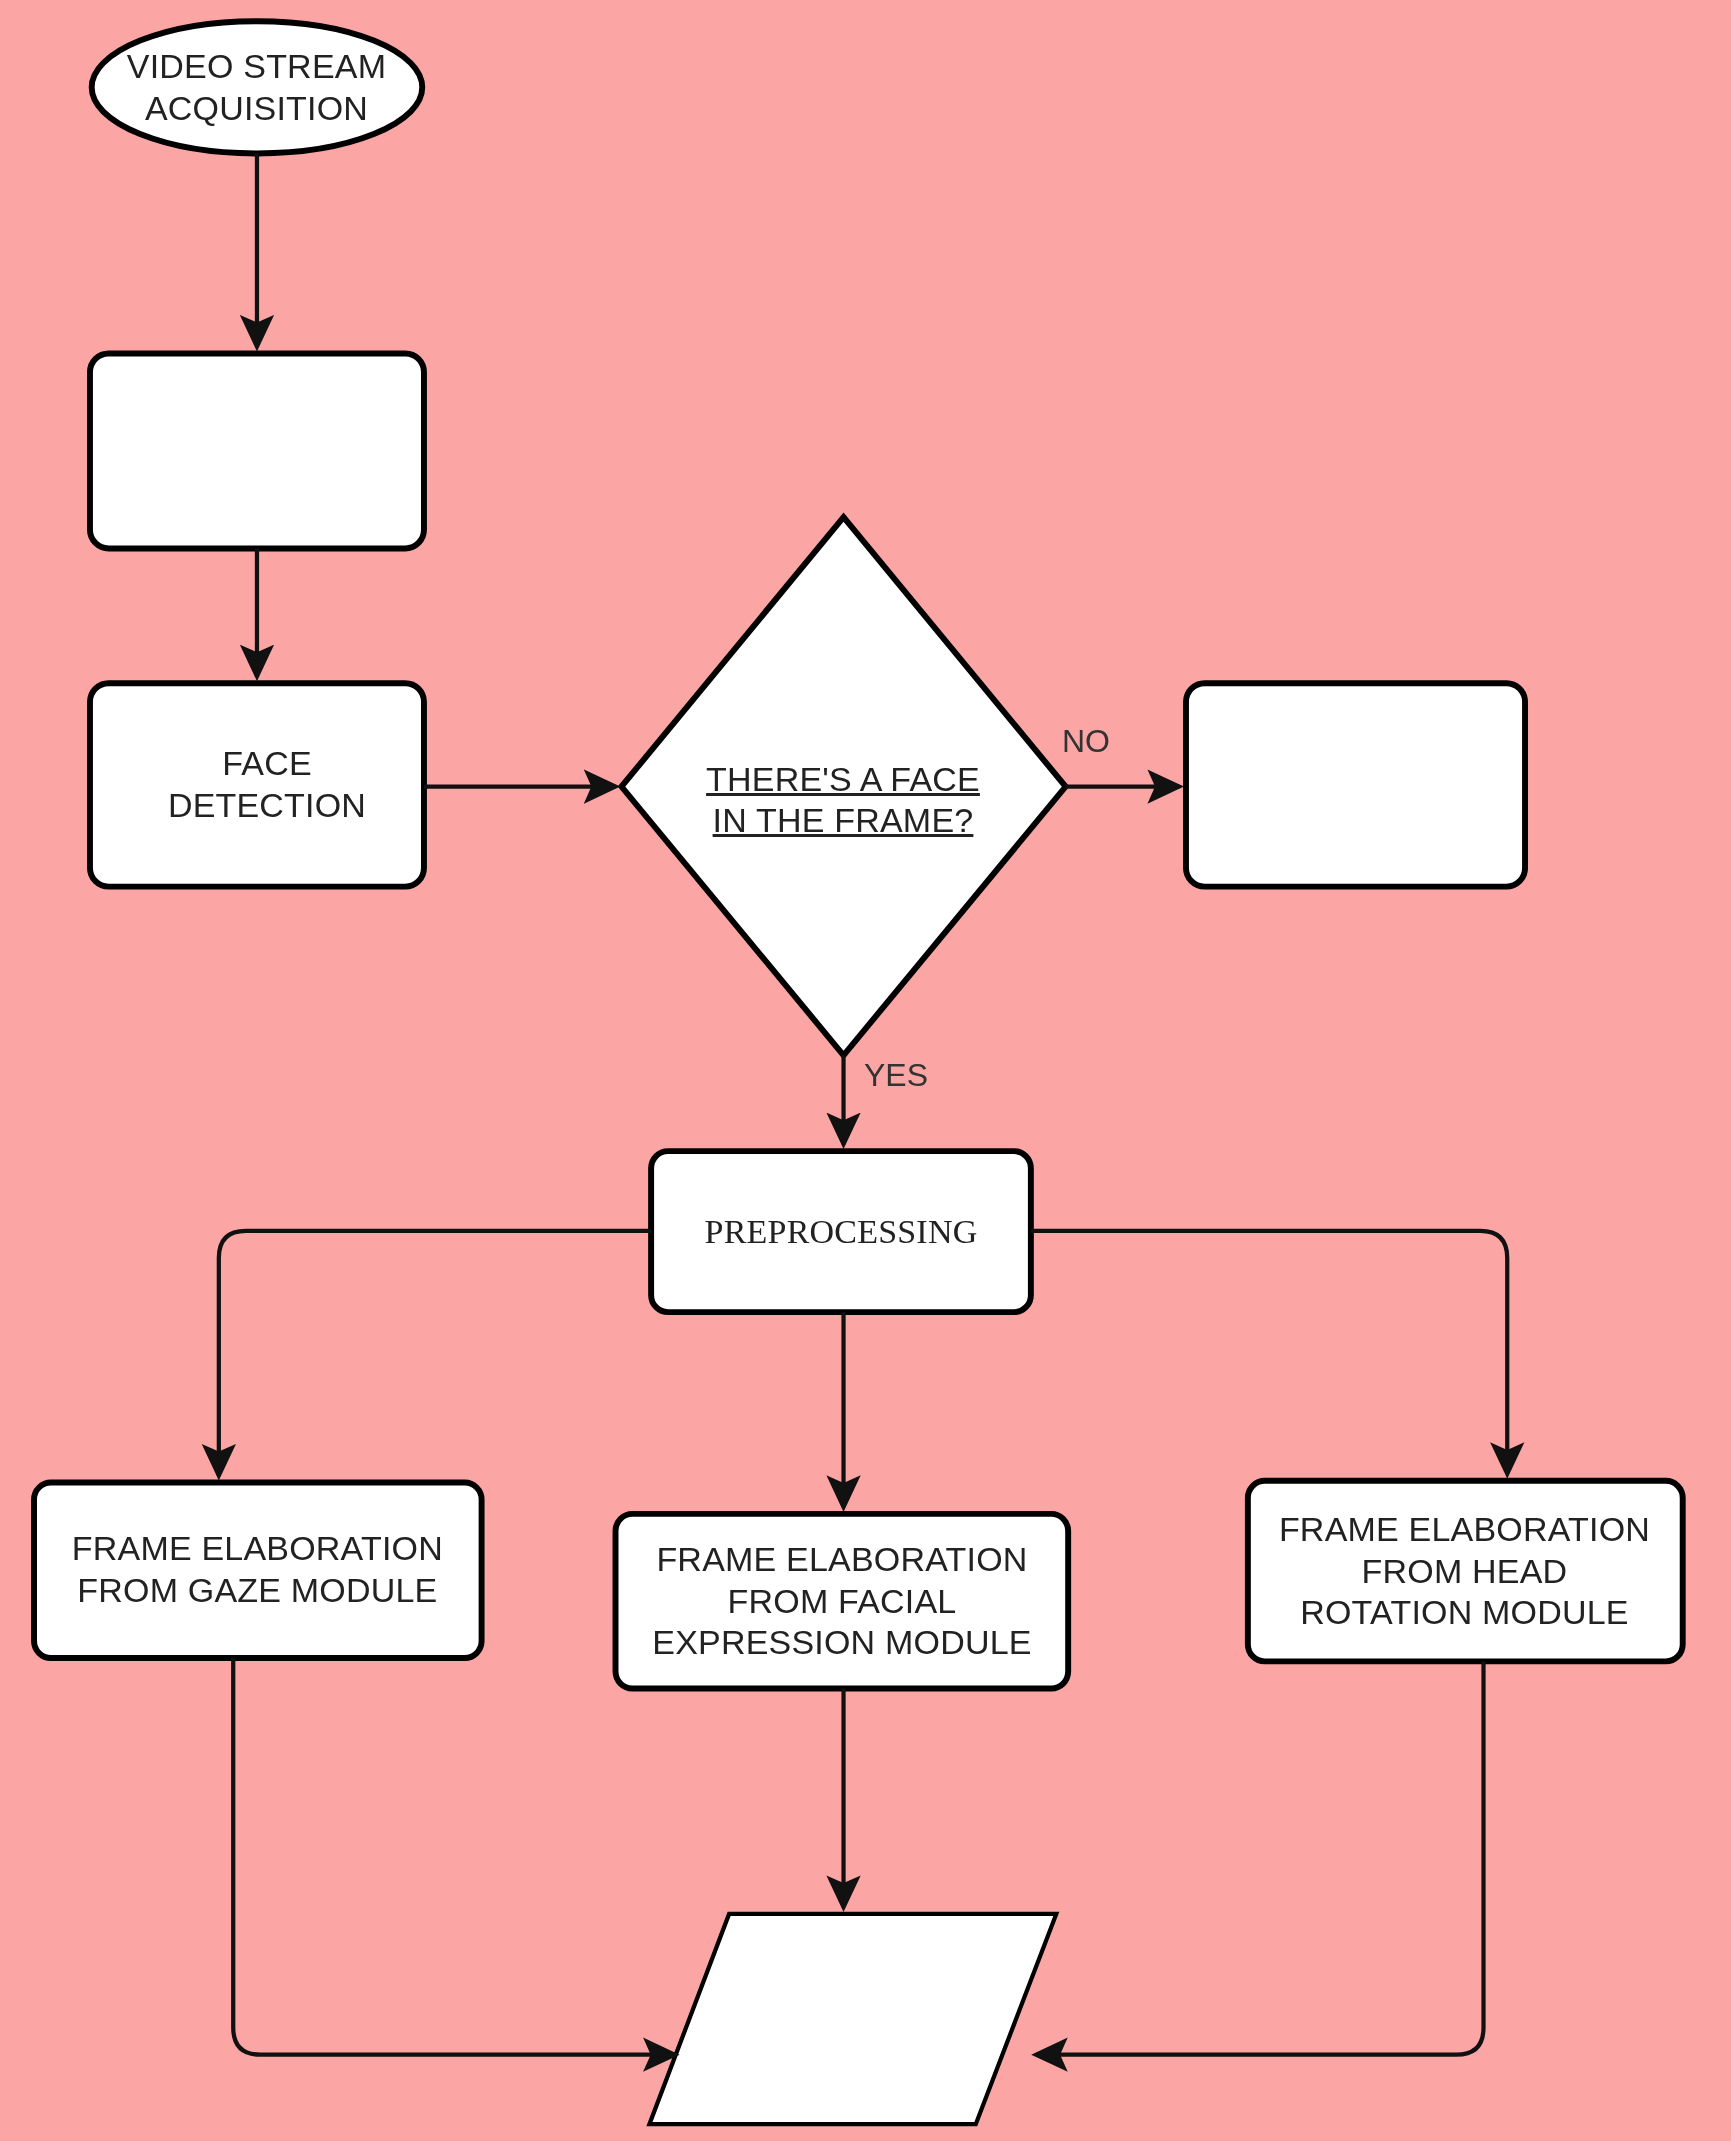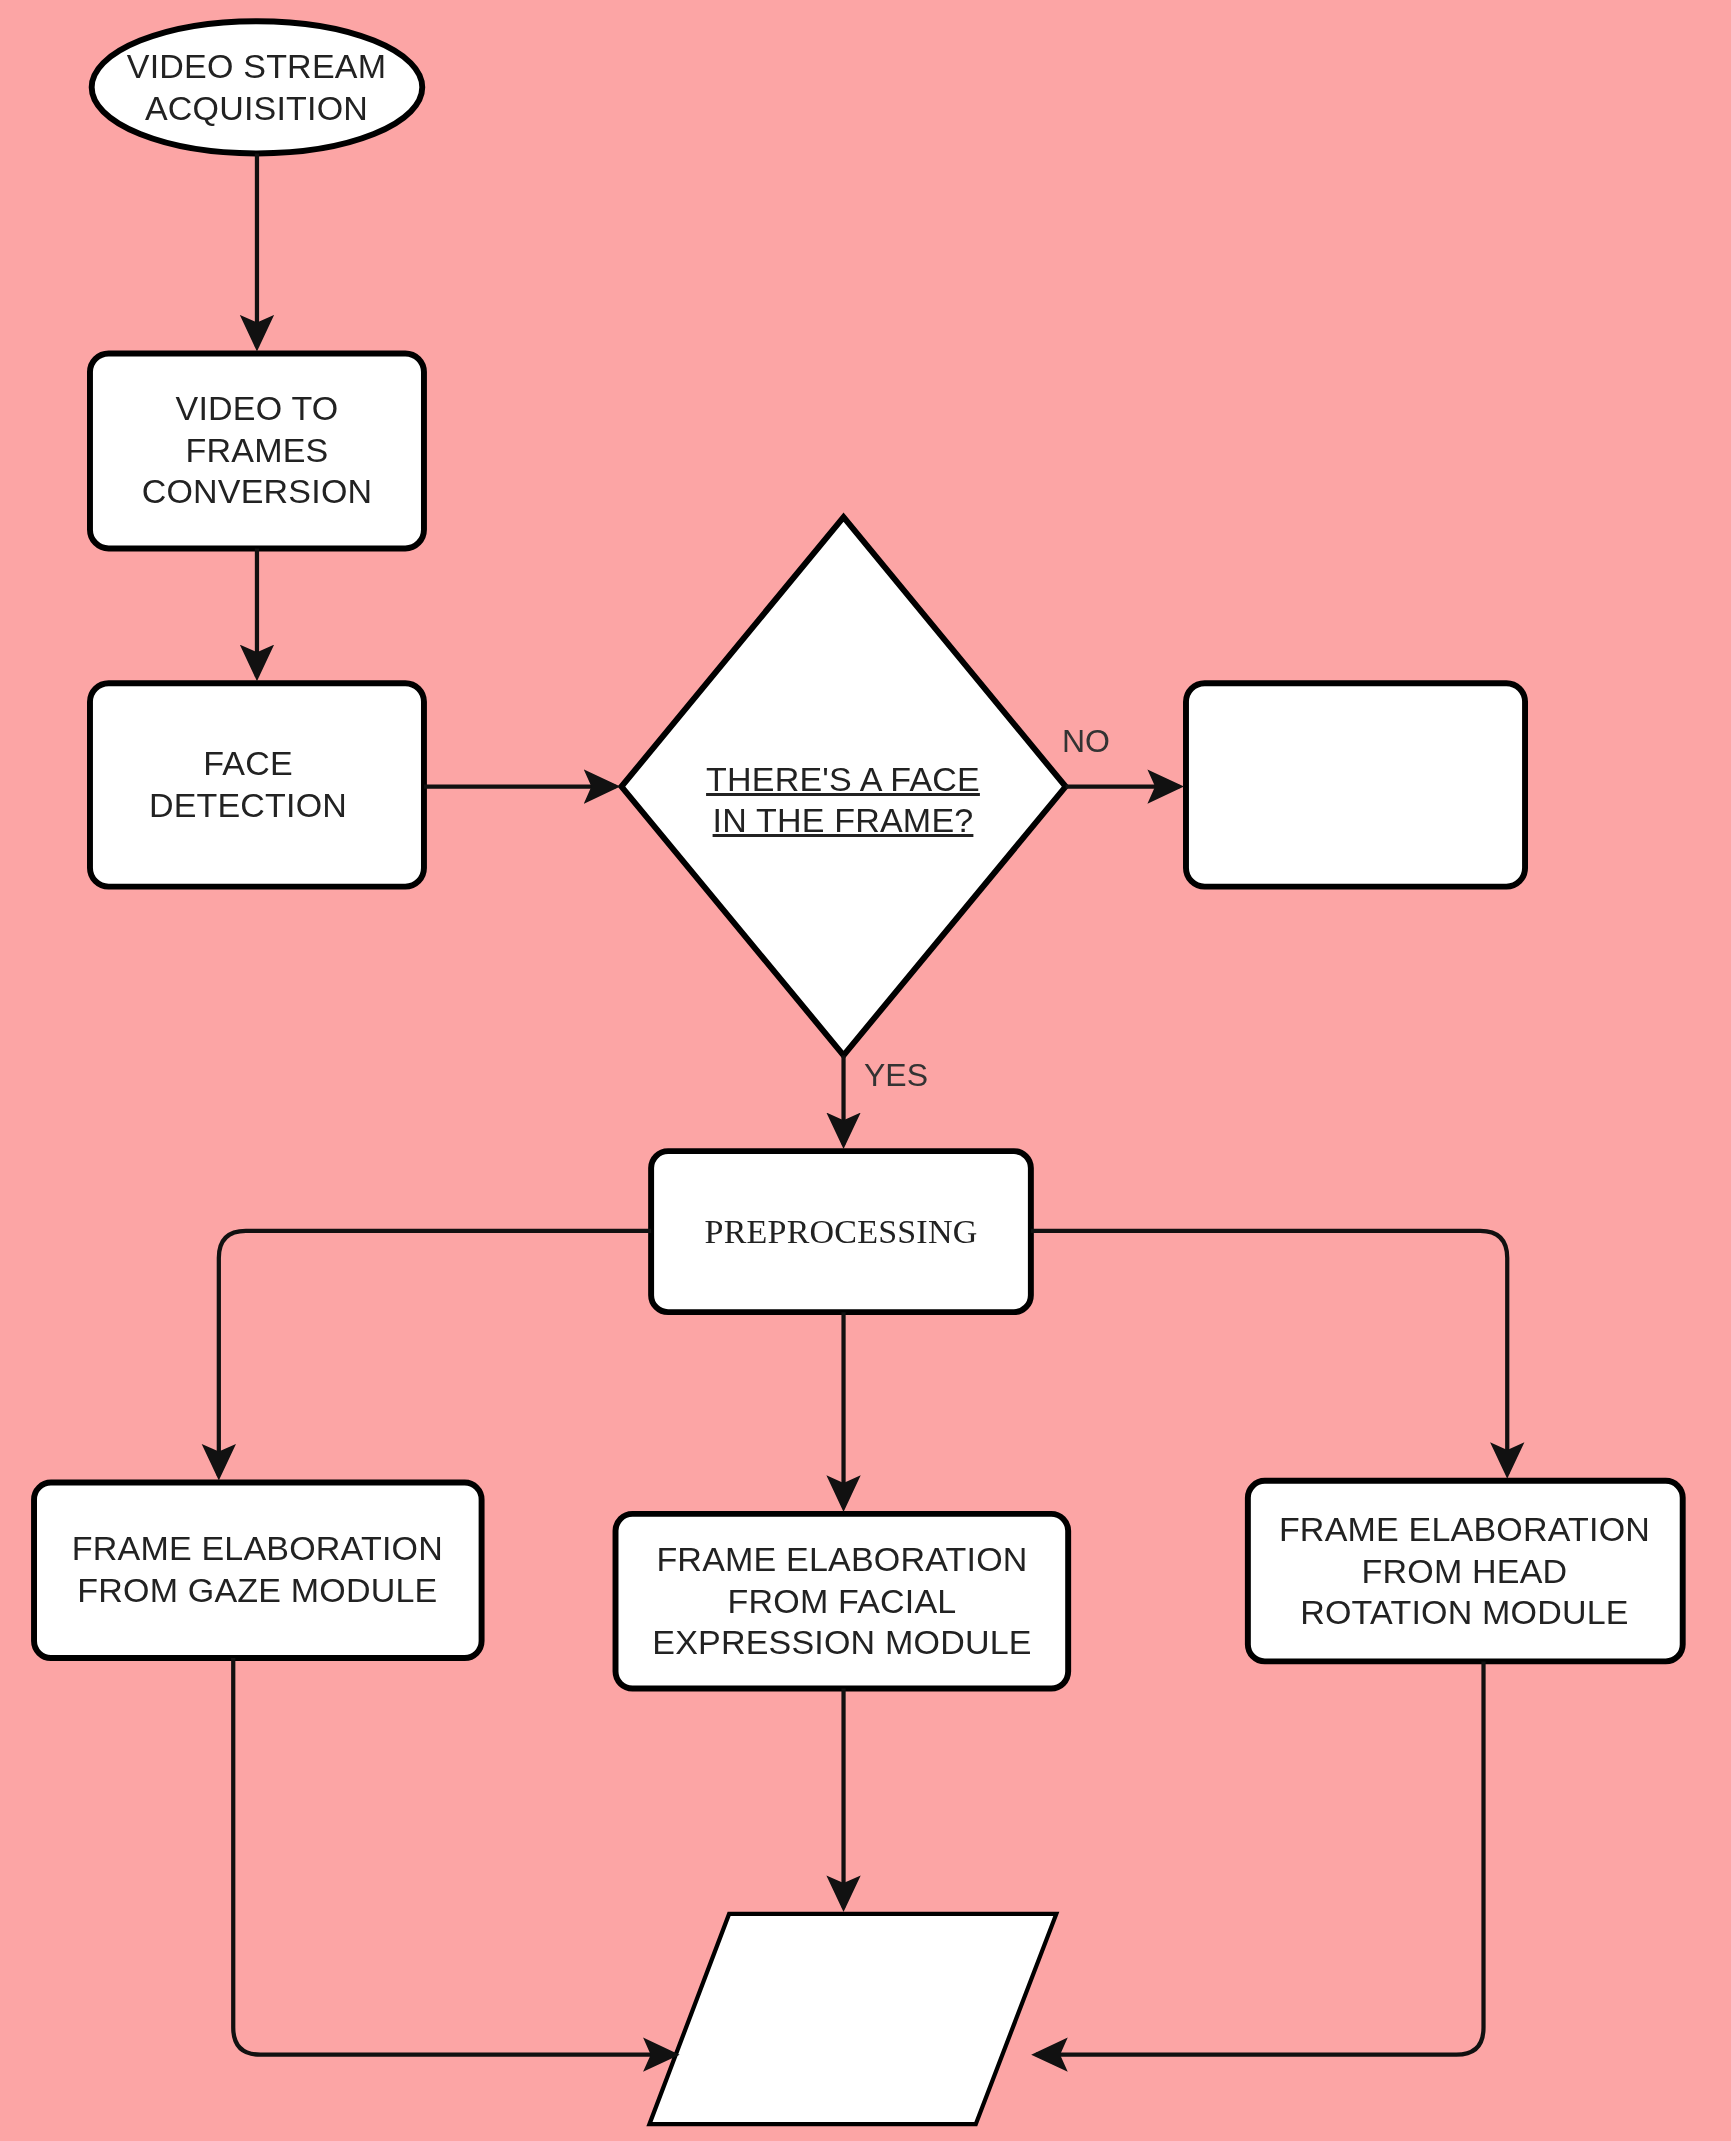--- a/index.html
+++ b/index.html
@@ -95,25 +95,22 @@
     <path d="M 275 1956 L 275 2392 Q 275 2424 307 2424 L 796 2424" fill="none" stroke="#111111" stroke-width="5" marker-end="url(#arrowFilled)"></path>
 
     <path d="M 995 1992 L 995 2250" fill="none" stroke="#111111" stroke-width="5" marker-end="url(#arrowFilled)"></path>
 
     <path d="M 1750 1960 L 1750 2392 Q 1750 2424 1718 2424 L 1222 2424" fill="none" stroke="#111111" stroke-width="5" marker-end="url(#arrowFilled)"></path>
   </svg>
 
   <div class="node-label" style="left:70px; top:28px; width:373px; height:119px;">VIDEO STREAM
 ACQUISITION</div>
 
-  <div class="node-label" style="left:90px; top:353px; width:334px; height:195px;">VIDEO TO
-FRAMES
-CONVERSION</div>
 
-  <div class="node-label" style="left:81px; top:683px; width:334px; height:203px;">FACE
+  <div class="node-label" style="left:100px; top:683px; width:334px; height:203px;">FACE
 DETECTION</div>
 
   <div class="node-label" style="left:644px; top:749px; width:398px; height:102px;text-decoration:underline;">THERE'S A FACE
 IN THE FRAME?</div>
 
 
   <div class="node-label" style="left:651px; top:1151px; width:380px; height:161px;font-family:Liberation Serif, serif;">PREPROCESSING</div>
 
   <div class="node-label" style="left:25.4px; top:1482px; width:464px; height:175px;">FRAME ELABORATION
 FROM GAZE MODULE</div>

